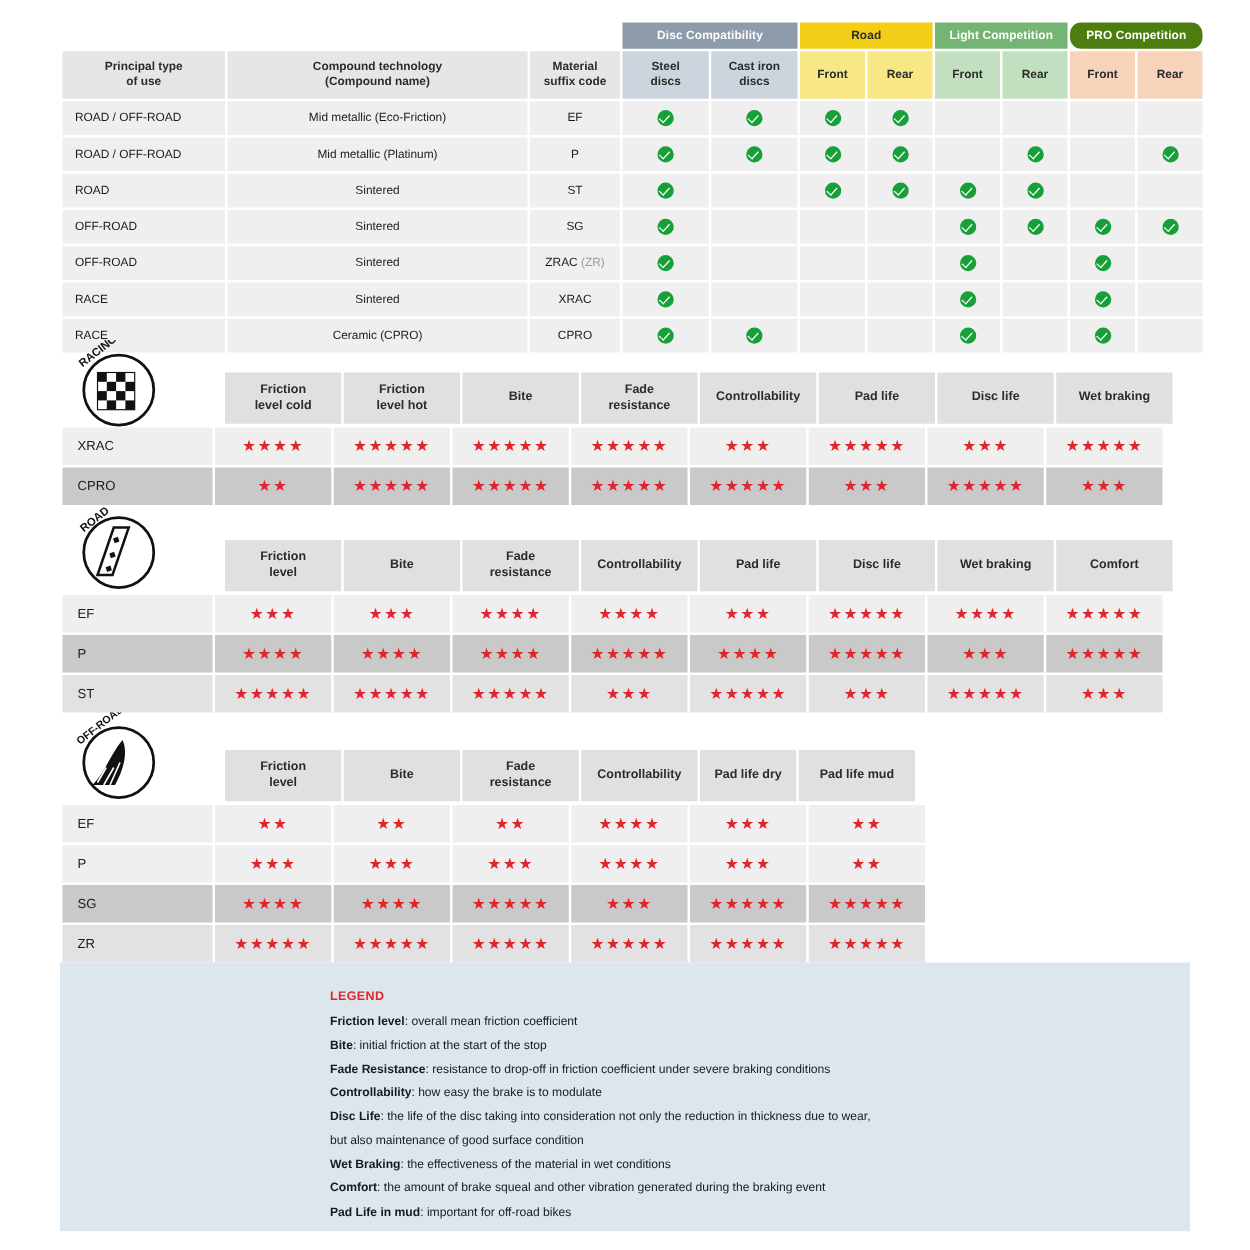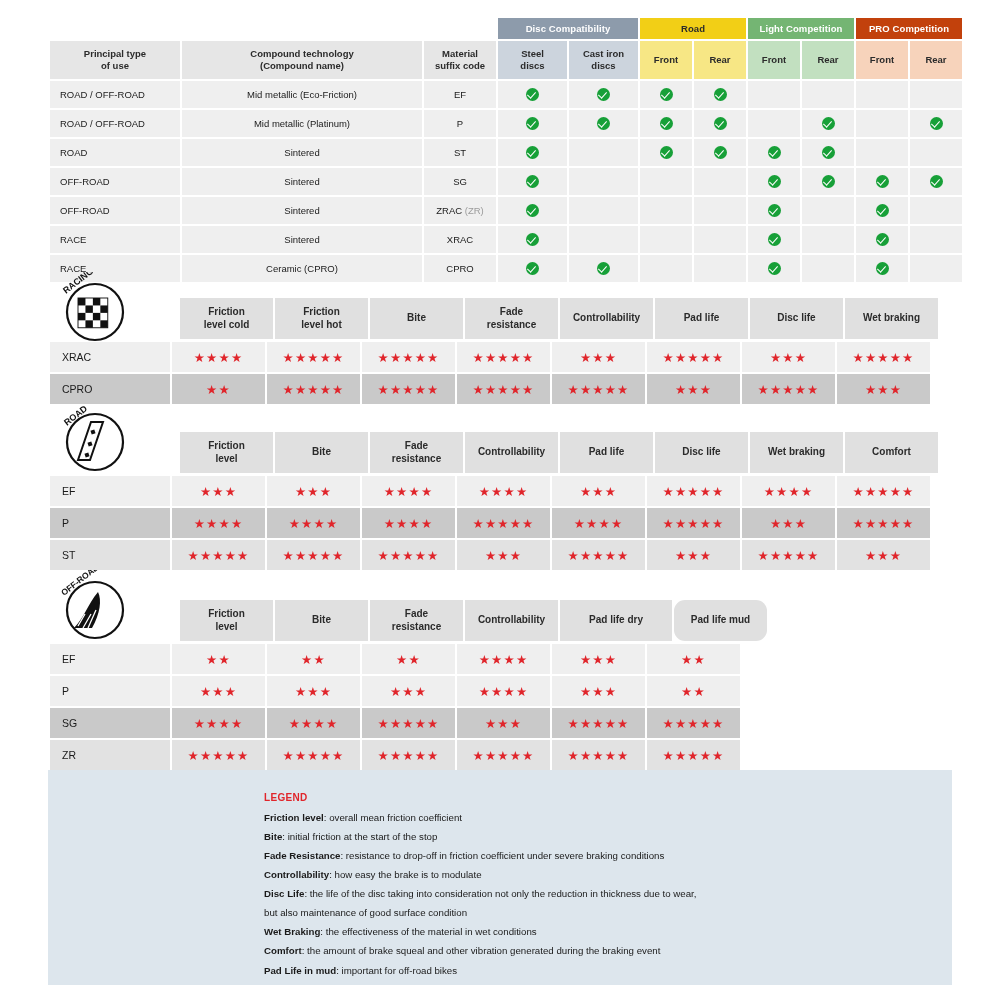--- a/index.html
+++ b/index.html
@@ -16,21 +16,21 @@
   table { border-collapse: separate; border-spacing: 2px; }
 
   .compat { position: absolute; left: 48px; top: 16px; }
   .grp {
     font-size: 9.5px; font-weight: bold; text-align: center;
     padding: 5px 8px; color: #2b2b2b; letter-spacing: .1px;
   }
   .grp-disc { background: #8d9bab; color: #fff; }
   .grp-road { background: #f2cf16; }
   .grp-light { background: #74b573; color: #fff; }
-  .grp-pro { background: #c2410c; color: #fff; }
+  .grp-pro { background: #4d7c0f; color: #fff; border-radius: 9px; }
 
   .hd {
     background: #e6e6e6; font-size: 9.5px; font-weight: bold;
     text-align: center; color: #2b2b2b; line-height: 1.25;
     padding: 7px 4px; vertical-align: middle;
   }
   .hd.disc { background: #ccd4dd; }
   .hd.road { background: #f7e785; }
   .hd.light { background: #c2e0c0; }
   .hd.pro { background: #f7d3bb; }
@@ -338,22 +338,22 @@
     </svg>
   </div>
 
   <table class="rt" id="tbl-offroad" style="left:178px; top:598px;">
       <tbody>
         <tr>
           <td class="rh" style="width: 93px;">Friction<br>level</td>
           <td class="rh" style="width: 93px;">Bite</td>
           <td class="rh" style="width: 93px;">Fade<br>resistance</td>
           <td class="rh" style="width: 93px;">Controllability</td>
-          <td class="rh" style="width: 112px;">Pad life dry</td>
-          <td class="rh" style="width: 93px; border-radius: 11px;">Pad life mud</td>
+          <td class="rh" style="width: 77px;">Pad life dry</td>
+          <td class="rh" style="width: 93px;">Pad life mud</td>
         </tr>
       </tbody>
     </table>
   <table class="rt" id="tbl-offroad-names" style="left:48px; top:642px;">
       <tbody>
         <tr class="row-a">
           <td class="rn" style="width: 120px;">EF</td>
           <td class="rc" style="width: 93px;"><span class="stars">★★</span></td>
           <td class="rc" style="width: 93px;"><span class="stars">★★</span></td>
           <td class="rc" style="width: 93px;"><span class="stars">★★</span></td>

